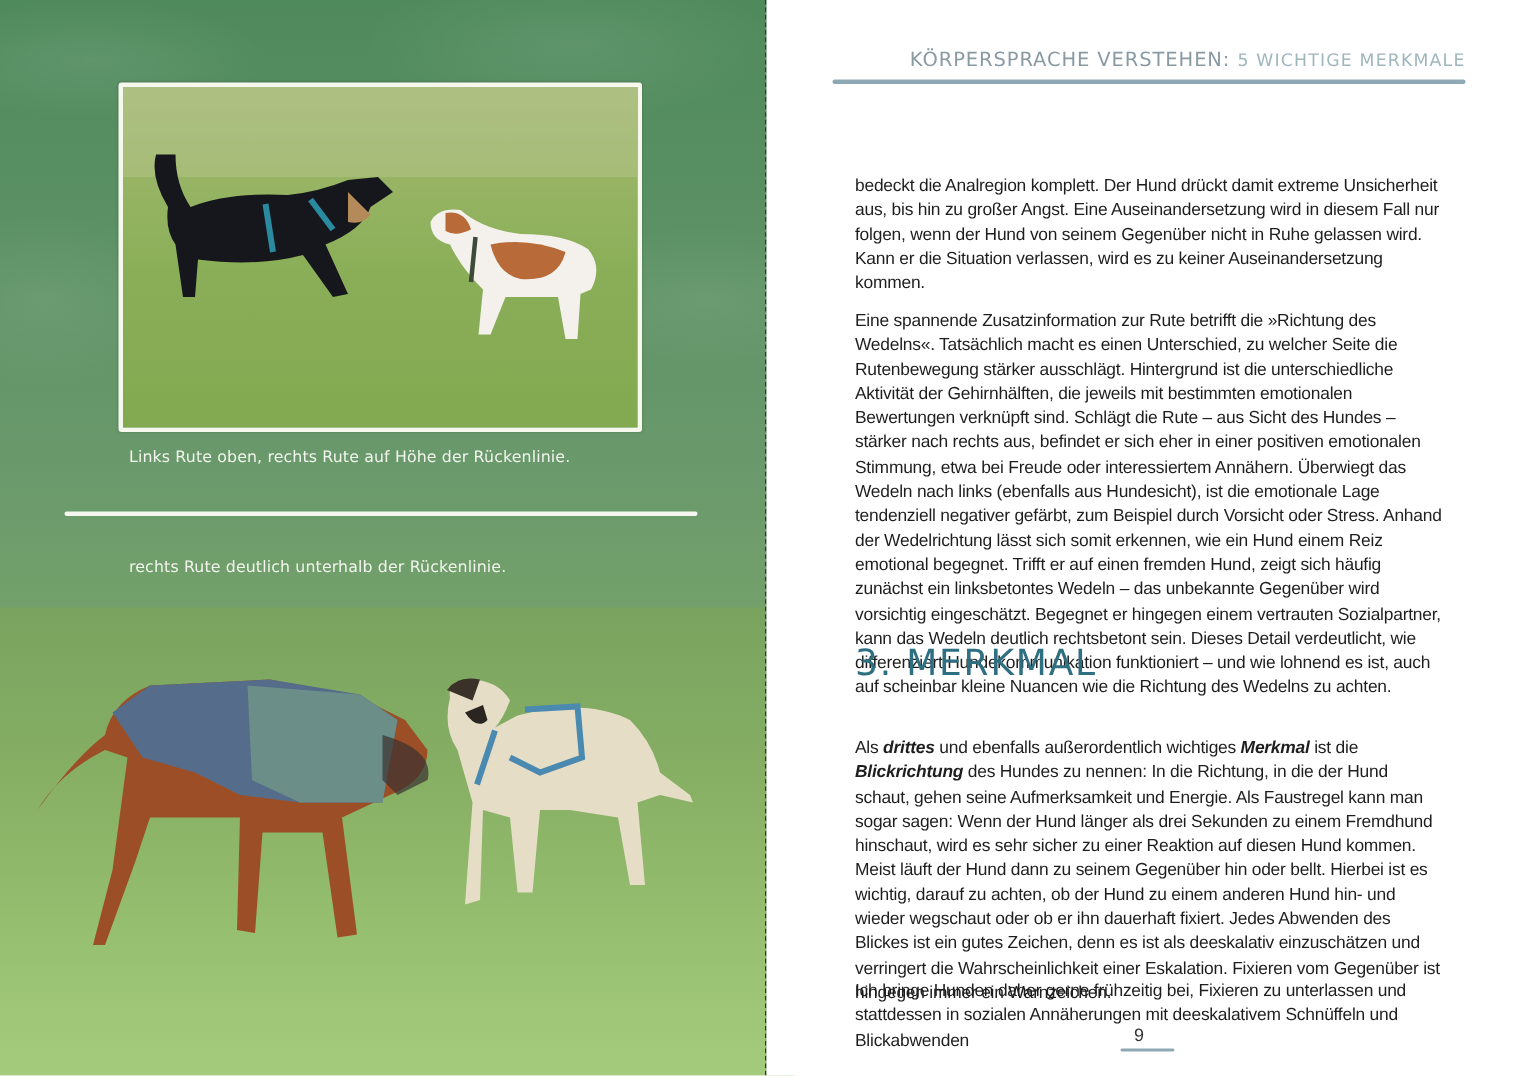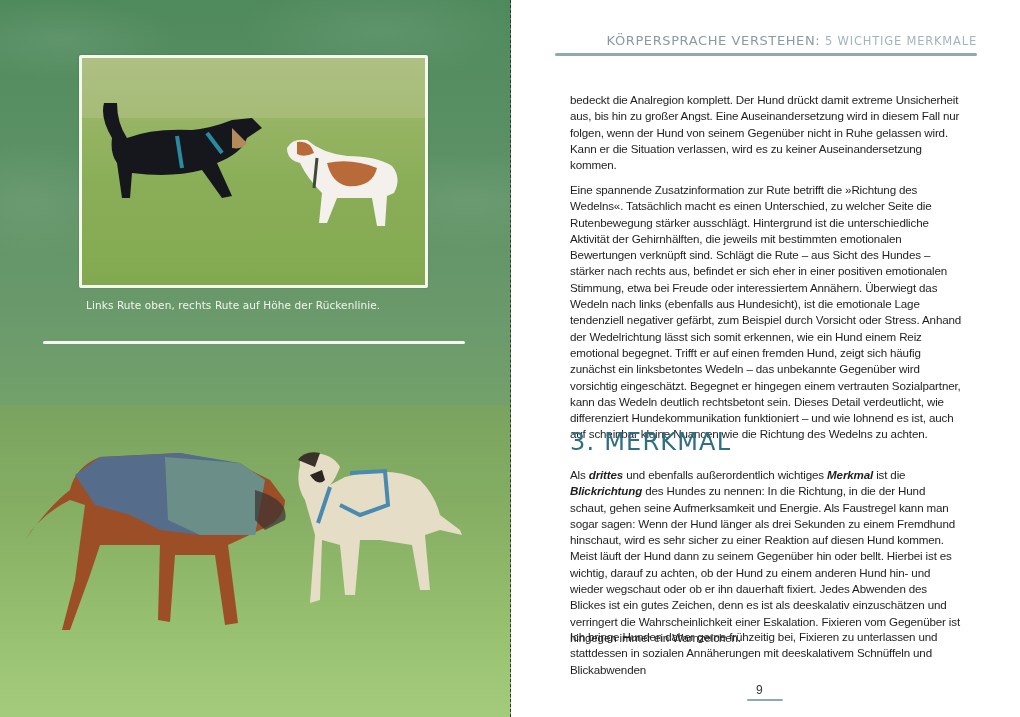--- a/index.html
+++ b/index.html
@@ -56,21 +56,21 @@
     position: absolute; right: 43px; top: 33px; font-size: 13px; color: #8a9aa3;
     letter-spacing: 0.6px; white-space: nowrap; font-family: "DejaVu Sans", sans-serif; text-align: center;
   }
   .running-head .accent { color: #9fb6bd; font-size: 11.5px; letter-spacing: 0.8px; }
   .head-rule {
     position: absolute; left: 44px; top: 53px; width: 422px; height: 3px;
     background: #8fa9b4; border-radius: 2px;
   }
   .body-text {
     position: absolute; left: 59px; width: 392px; font-size: 11.6px; line-height: 16.3px;
-    color: #1e1e1e; font-family: "Liberation Sans", sans-serif; letter-spacing: -0.15px;
+    color: #1e1e1e; font-family: "Liberation Sans", sans-serif; letter-spacing: -0.15px; margin-top: 24px;
   }
   .p1 { top: 92px; }
   .p2 { top: 182px; }
   .p3 { top: 467px; }
   .p4 { top: 629px; }
   .section-heading {
     position: absolute; left: 59px; top: 428px; font-size: 24px; color: #2f6f82;
     letter-spacing: 1.2px; font-family: "DejaVu Sans", sans-serif; font-weight: normal;
   }
   .body-text b { font-weight: bold; font-style: italic; }
@@ -101,20 +101,21 @@
         <path d="M215 84 Q228 82 232 95 Q222 100 215 96 Z" fill="#b86a38"></path>
         <path d="M245 105 Q270 100 295 110 Q290 130 265 128 Q250 125 245 105 Z" fill="#b86a38"></path>
         <path d="M235 100 L232 130" stroke="#3d4a3a" stroke-width="3"></path>
       </svg>
     </div>
   </div>
 
   <div class="caption caption-1">Links Rute oben, rechts Rute auf Höhe der Rückenlinie.</div>
   <div class="divider-white"></div>
   <div class="caption caption-2">
+    <div>rechts Rute deutlich unterhalb der Rückenlinie.</div>
   </div>
 
   <div class="photo-2">
     <svg width="510" height="312" viewBox="0 0 510 312">
 
       <path d="M25 135 Q40 110 70 95 L85 100 L75 175 L62 225 L70 225 L90 170 L100 140 L160 140 L158 215 L170 217 L175 150 L215 150 L225 220 L238 218 L228 140 L260 125 Q285 115 285 95 L270 75 L240 60 L180 48 L100 52 Q75 62 70 85 Q50 100 25 135 Z" fill="#9c4f26"></path>
       <path d="M75 70 L100 52 L180 48 L240 58 L265 75 L255 130 L200 130 L160 125 L130 110 L95 100 Z" fill="#556c8a"></path>
       <path d="M165 52 L240 58 L265 75 L255 130 L200 130 L168 115 Z" fill="#6b8f88"></path>
       <path d="M255 85 Q290 95 285 115 L265 125 L255 115 Z" fill="#3a3030" opacity="0.7"></path>
 

